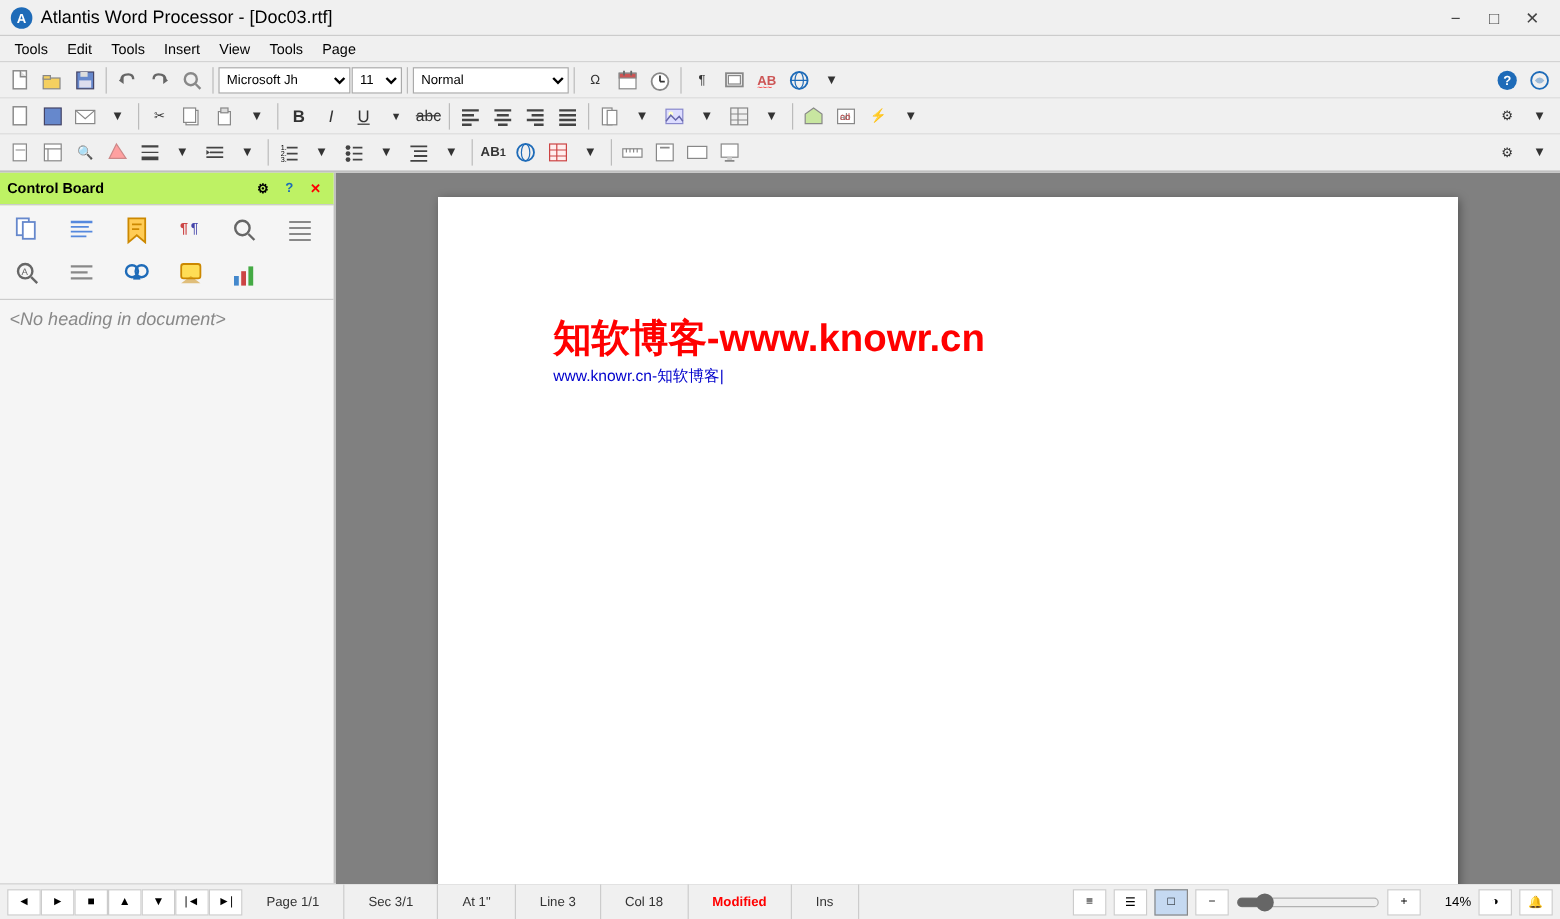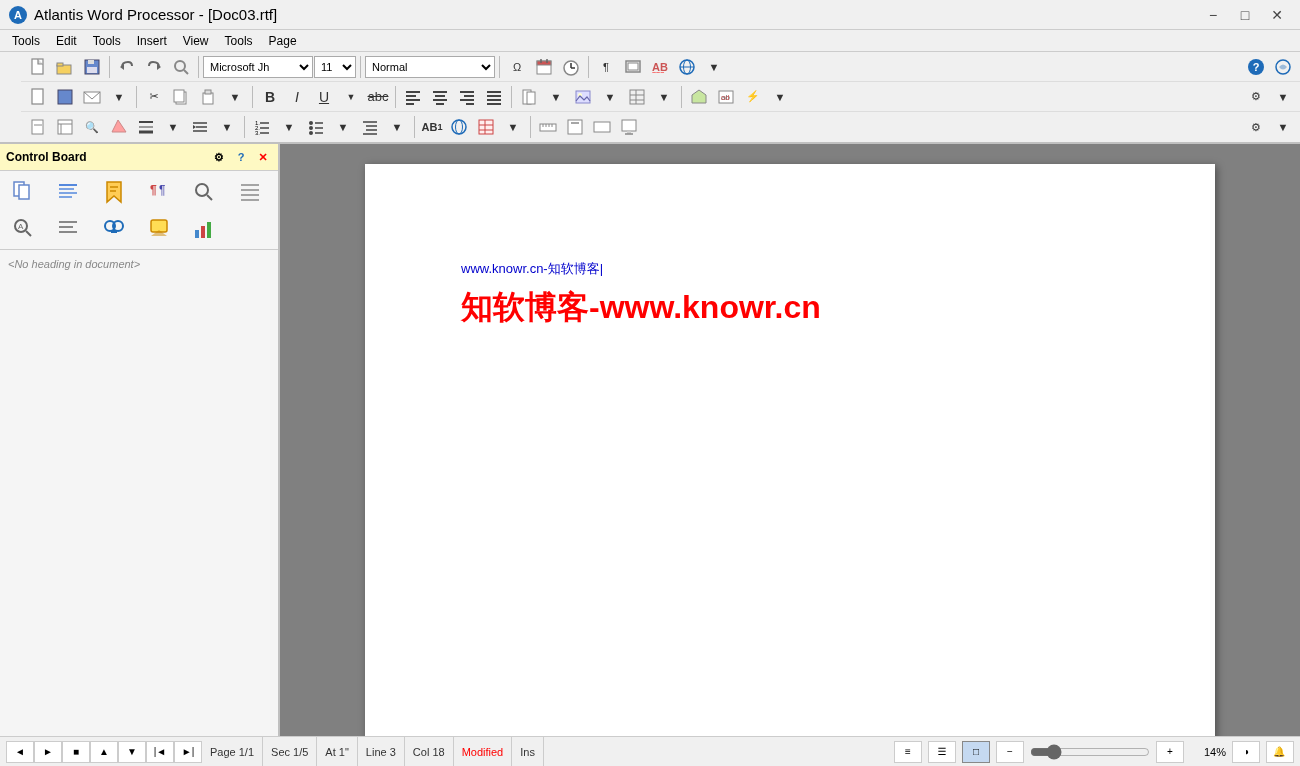--- a/index.html
+++ b/index.html
@@ -37,21 +37,20 @@
       padding: 2px 8px;
       cursor: pointer;
       font-size: 12px;
       color: #000;
     }
 
     
     #toolbars {
       background: #f0f0f0;
       border-bottom: 2px solid #c0c0c0;
-      padding-left: 21px;
     }
     .toolbar-row {
       display: flex;
       align-items: center;
       padding: 2px 4px;
       gap: 1px;
       flex-wrap: nowrap;
       min-height: 30px;
     }
     .tb-separator {
@@ -99,21 +98,21 @@
     
     #sidebar {
       width: 280px;
       min-width: 280px;
       background: #f5f5f5;
       border-right: 2px solid #c0c0c0;
       display: flex;
       flex-direction: column;
     }
     #sidebar-header {
-      background: #fef9c3;
+      background: #bef264;
       padding: 4px 6px;
       font-weight: bold;
       font-size: 12px;
       border-bottom: 1px solid #ccc;
       display: flex;
       align-items: center;
       justify-content: space-between;
     }
     #sidebar-header .header-icons { display: flex; gap: 4px; align-items: center; }
     .sidebar-icon-btn {
@@ -133,21 +132,21 @@
       width: 38px; height: 34px;
       border: 1px solid transparent;
       background: transparent;
       cursor: pointer;
       display: flex; align-items: center; justify-content: center;
       font-size: 16px;
       border-radius: 2px;
     }
     #sidebar-content {
       padding: 8px;
-      font-size: 11px;
+      font-size: 15px;
       color: #888;
       font-style: italic;
     }
 
     
     #doc-area {
       flex: 1;
       background: #808080;
       overflow-y: scroll;
       overflow-x: auto;
@@ -182,27 +181,27 @@
       height: 30px;
       background: #f0f0f0;
       border-top: 1px solid #ccc;
       display: flex;
       align-items: center;
       padding: 0 6px;
       gap: 0;
       font-size: 11px;
     }
     .status-item {
-      padding: 0 8px;
+      padding: 0 20px;
       border-right: 1px solid #ccc;
       height: 100%;
       display: flex; align-items: center;
       color: #333;
     }
-    .status-item.modified { color: red; font-weight: normal; }
+    .status-item.modified { color: red; font-weight: bold; }
     .status-sep { flex: 1; }
     .status-right { display: flex; align-items: center; gap: 6px; margin-left: auto; }
     .zoom-slider {
       width: 120px;
       accent-color: #666;
     }
     .nav-btn {
       width: 28px; height: 22px;
       border: 1px solid #ccc;
       background: #fff;
@@ -701,42 +700,42 @@
           </svg>
       </button>
     </div>
     <div id="sidebar-content">
       <span>&lt;No heading in document&gt;</span>
     </div>
   </div>
 
   <div id="doc-area">
     <div id="page">
+      <div id="page-content-line2">
+        <span>知软博客-www.knowr.cn</span>
+      </div>
       <div id="page-content-line1">
         <span>www.knowr.cn-知软博客|</span>
-      </div>
-      <div id="page-content-line2">
-        <span>知软博客-www.knowr.cn</span>
       </div>
     </div>
   </div>
 </div>
 
 <div id="status-bar">
 
   <button class="nav-btn">◄</button>
   <button class="nav-btn">►</button>
   <button class="nav-btn">■</button>
   <button class="nav-btn">▲</button>
   <button class="nav-btn">▼</button>
   <button class="nav-btn">|◄</button>
   <button class="nav-btn">►|</button>
 
   <div class="status-item">Page 1/1</div>
-  <div class="status-item">Sec 1/5</div>
+  <div class="status-item">Sec 3/1</div>
   <div class="status-item">At 1"</div>
   <div class="status-item">Line 3</div>
   <div class="status-item">Col 18</div>
   <div class="status-item modified">Modified</div>
   <div class="status-item">Ins</div>
 
   <div class="status-sep"></div>
 
   <div class="status-right">
 

